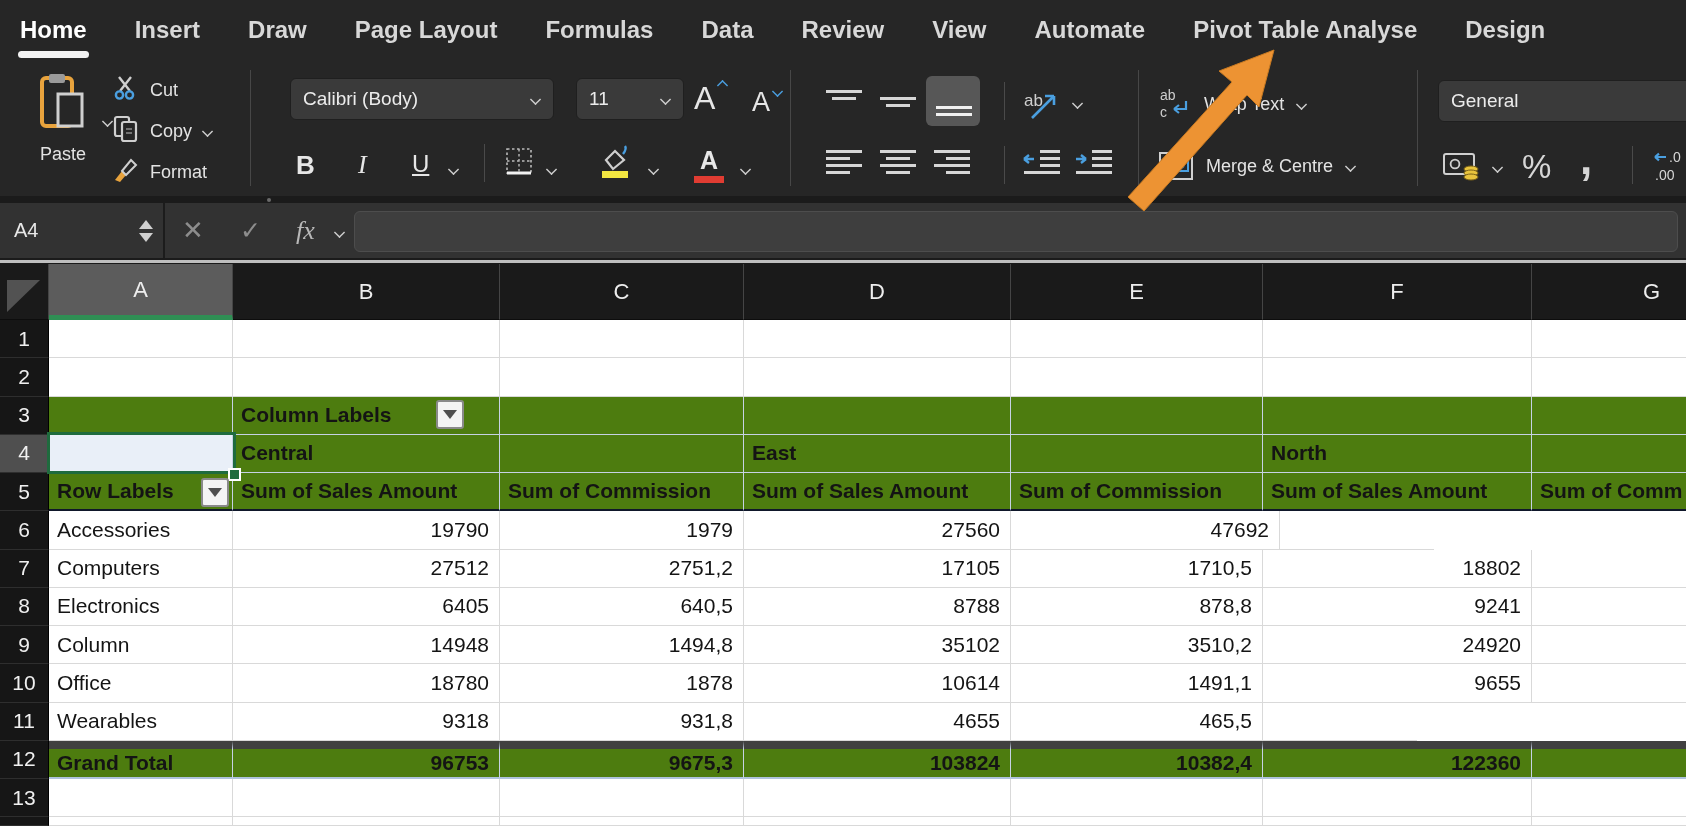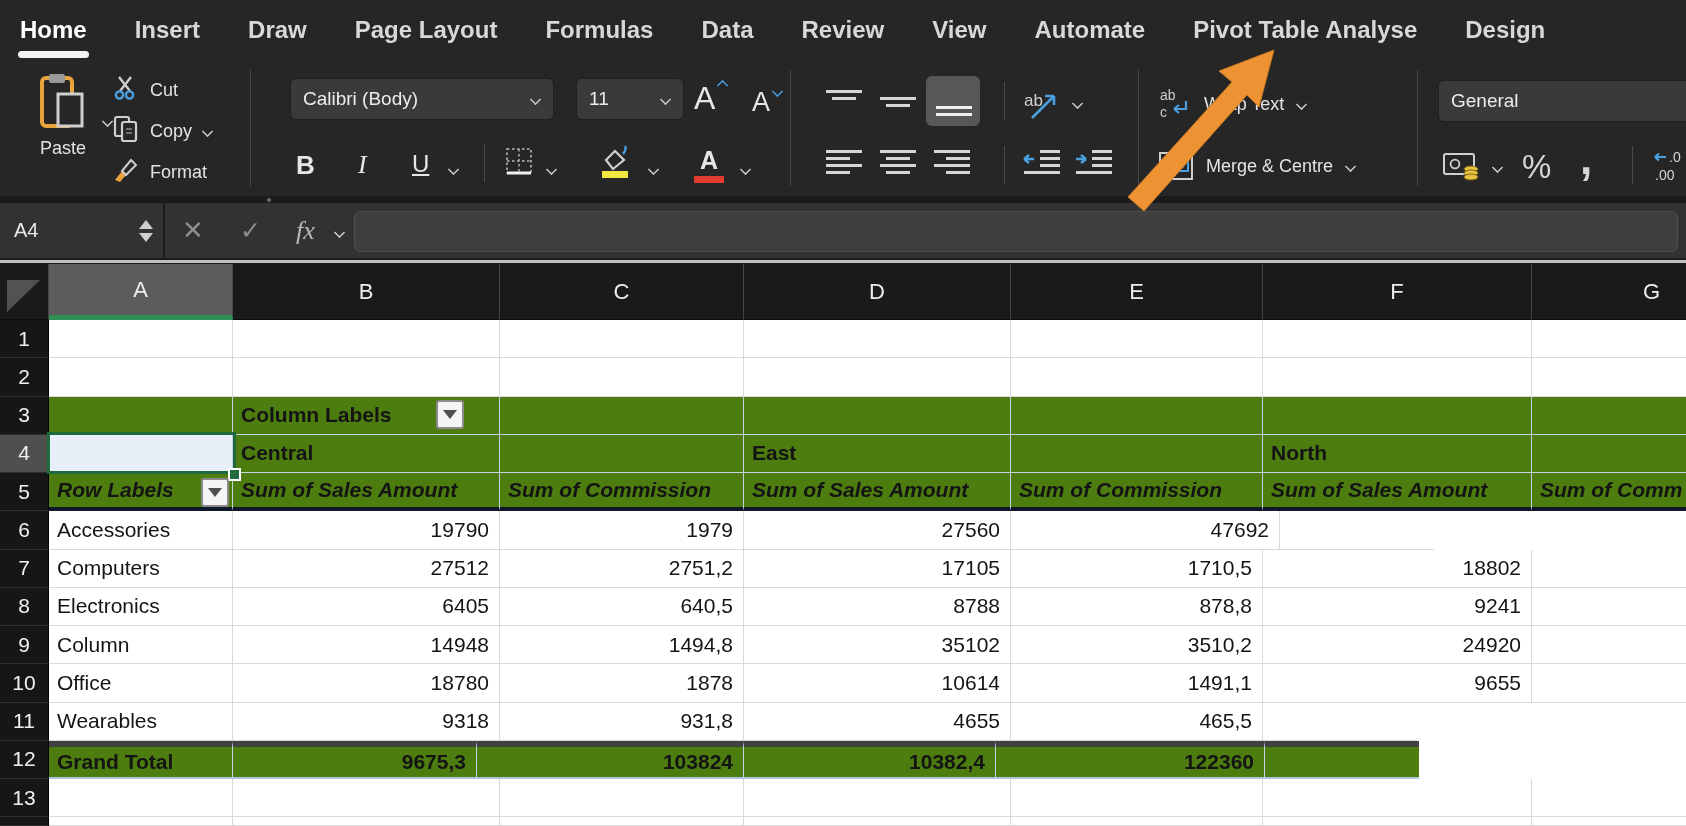--- a/index.html
+++ b/index.html
@@ -22,21 +22,21 @@
   .chev{display:inline-block;width:9px;height:9px;border-right:2px solid #cfcfcf;border-bottom:2px solid #cfcfcf;transform:rotate(45deg) scale(.72);}
   .chev.up{transform:rotate(-135deg) scale(.72);}
   .field{position:absolute;height:42px;background:#3a3a3a;border:1px solid #1f1f1f;border-radius:6px;
          display:flex;align-items:center;justify-content:space-between;padding:0 12px;box-sizing:border-box;}
   .field .ftext{font-size:19px;color:#ececec;}
   .glyphbtn{position:absolute;color:#e6e6e6;}
   .iconrow{position:absolute;display:flex;align-items:center;}
 
   
   .paste{position:absolute;left:18px;top:12px;width:90px;text-align:center;}
-  .paste .lbl{font-size:18px;color:#e3e3e3;}
+  .paste .lbl{font-size:18px;color:#e3e3e3;margin-top:6px;}
   
   .sbtn{position:absolute;display:flex;align-items:center;gap:10px;}
   .sbtn .lbl{font-size:18px;color:#e3e3e3;}
 
   .selbox{position:absolute;background:#575757;border-radius:6px;}
 
   
   svg.lines{display:block;}
 
   
@@ -66,22 +66,22 @@
   .row.sliver{height:9px;overflow:hidden;}
   .rh{box-sizing:border-box;width:49px;background:#161616;color:#f0f0f0;font-size:21px;
       display:flex;align-items:center;justify-content:center;border-bottom:1px solid #2e2e2e;border-right:1px solid #000;}
   .rh.sel{background:#4f4f4f;}
   .cell{box-sizing:border-box;border-right:1px solid #d9d9d9;border-bottom:1px solid #d9d9d9;
         font-size:21px;color:#141414;display:flex;align-items:center;padding:0 0 0 8px;overflow:hidden;white-space:nowrap;}
   .cA{width:184px;}.cB{width:267px;}.cC{width:244px;}.cD{width:267px;}.cE{width:252px;}.cF{width:269px;}.cG{width:154px;border-right:none;}
   .num{justify-content:flex-end;padding:0 10px 0 0;}
   .b{font-weight:bold;}
   .pv{background:#4d7c0f;border-right-color:#c6d2e4;border-bottom-color:#c6d2e4;}
-  .r5 .cell{border-bottom:4px solid #0f172a;font-style:italic;}
-  .r12 .cell{border-top:6px solid #404040;border-bottom:2px solid #aec3dc;}
+  .r5 .cell{border-bottom:2px solid #0f172a;}
+  .r12 .cell{border-top:8px solid #404040;border-bottom:2px solid #aec3dc;}
   .selcell{background:#e9eff8;}
   .ch.g{justify-content:flex-end;padding-right:26px;}
 
   
   .selbox-a4{position:absolute;left:47px;top:432px;width:189px;height:42px;border:3px solid #1f6b3e;box-sizing:border-box;pointer-events:none;}
   .handle{position:absolute;left:228px;top:468px;width:9px;height:9px;background:#1f6b3e;border:2px solid #ffffff;box-sizing:content-box;}
   .dd{position:absolute;width:28px;height:29px;background:#f4f4f4;border:2px solid #8a8a8a;border-radius:3px;
       display:flex;align-items:center;justify-content:center;box-sizing:border-box;}
   .dd i{width:0;height:0;border-left:7px solid transparent;border-right:7px solid transparent;border-top:9px solid #4f4f4f;}
 
@@ -471,20 +471,21 @@
     <div class="cell cB num">9318</div>
     <div class="cell cC num">931,8</div>
     <div class="cell cD num">4655</div>
     <div class="cell cE num">465,5</div>
     <div class="cell cG"></div>
   </div>
 
   <div class="row r12">
     <div class="rh">12</div>
     <div class="cell cA pv b">Grand Total</div>
+    <div class="cell cB pv num b">96753</div>
     <div class="cell cC pv num b">9675,3</div>
     <div class="cell cD pv num b">103824</div>
     <div class="cell cE pv num b">10382,4</div>
     <div class="cell cF pv num b">122360</div>
     <div class="cell cG pv"></div>
   </div>
 
   <div class="row">
     <div class="rh">13</div>
     <div class="cell cA"></div>

